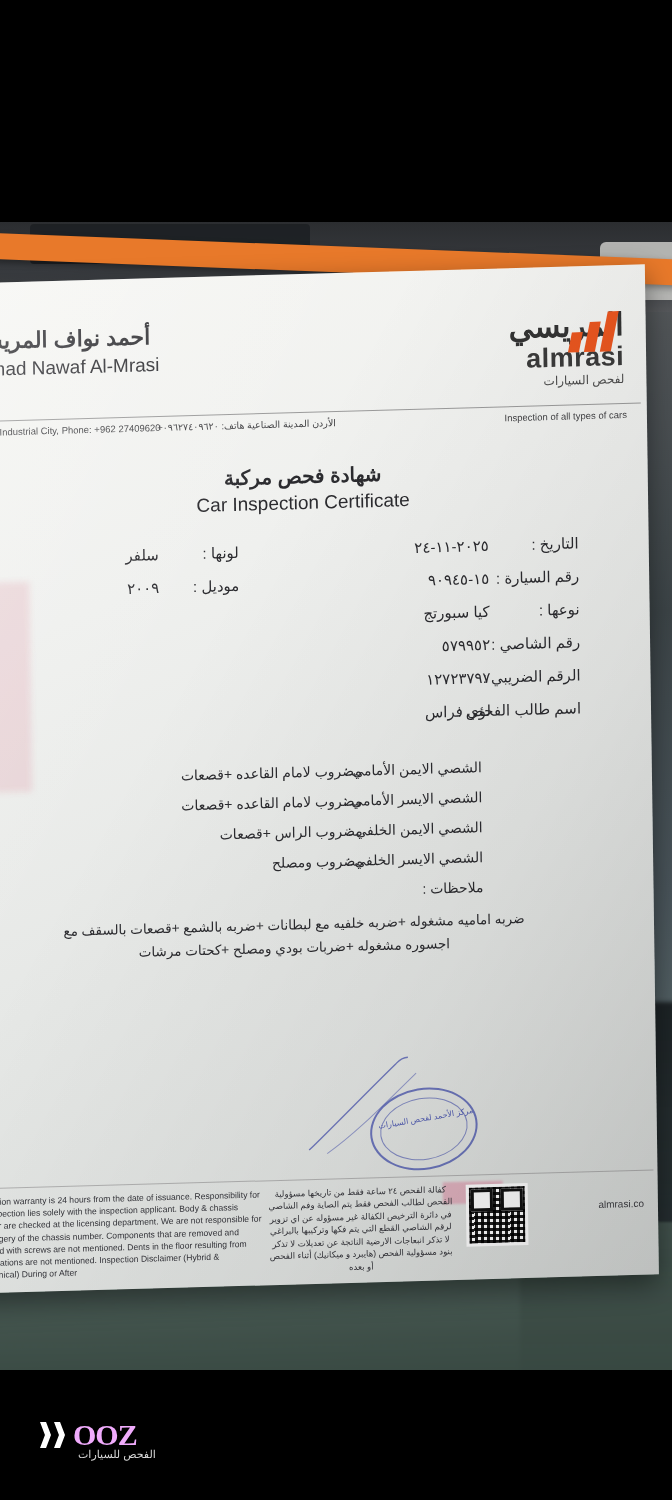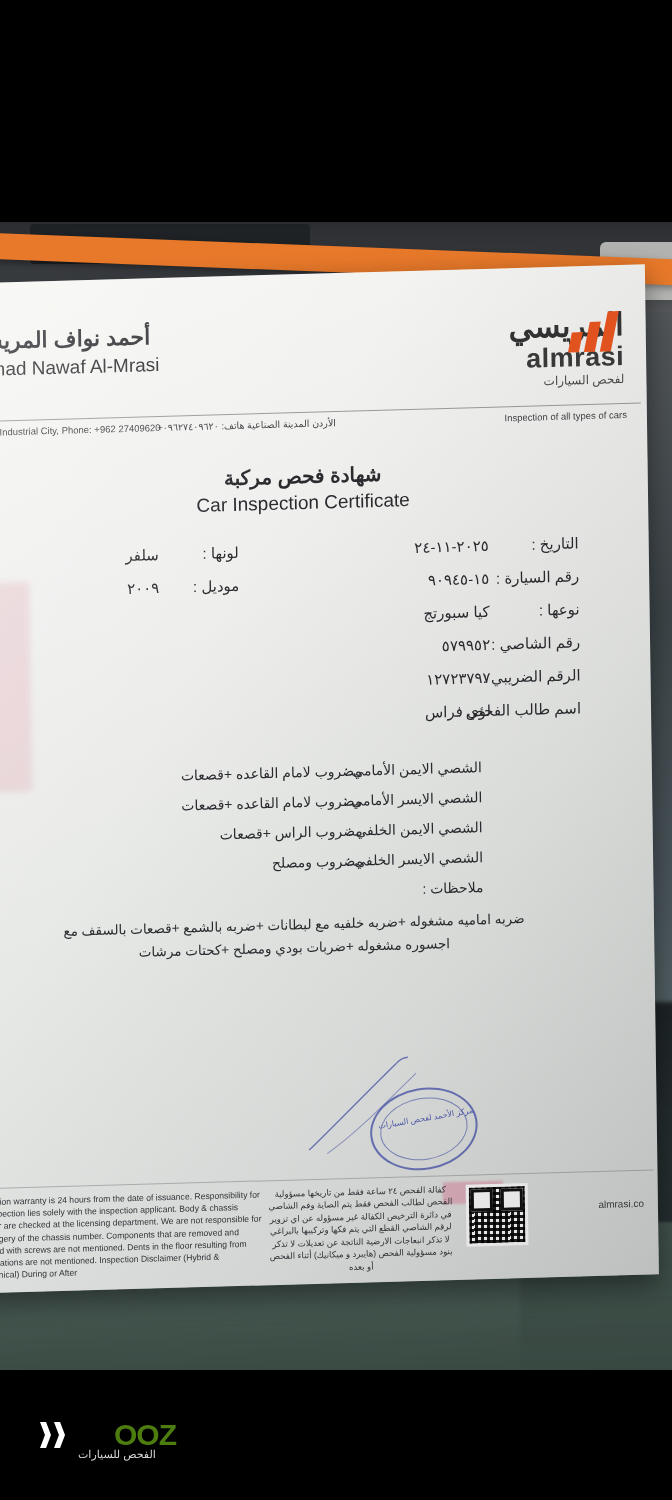--- a/index.html
+++ b/index.html
@@ -279,23 +279,22 @@
     display: flex; align-items: center; gap: 8px;
     z-index: 50;
   }
   .wm-chevrons { display:flex; gap:3px; }
   .wm-chevrons span {
     display:block; width: 11px; height: 26px;
     background: #fff;
     clip-path: polygon(0 0, 55% 0, 100% 50%, 55% 100%, 0 100%, 45% 50%);
   }
   .wm-text {
-    color: #4d7c0f; font-size: 30px; font-weight: bold; letter-spacing: -1px;
-    font-family: Liberation Sans, sans-serif;
-    margin-left: 41px;
+    color: #f0abfc; font-size: 30px; font-weight: bold; letter-spacing: -1px;
+    font-family: Liberation Serif, serif;
   }
   .wm-sub {
     position: absolute; left: 78px; top: 1448px;
     color: #d8d8d8; font-size: 11px; direction: rtl; letter-spacing: 1px;
     z-index: 50;
   }
 </style>
 </head>
 <body>
 

